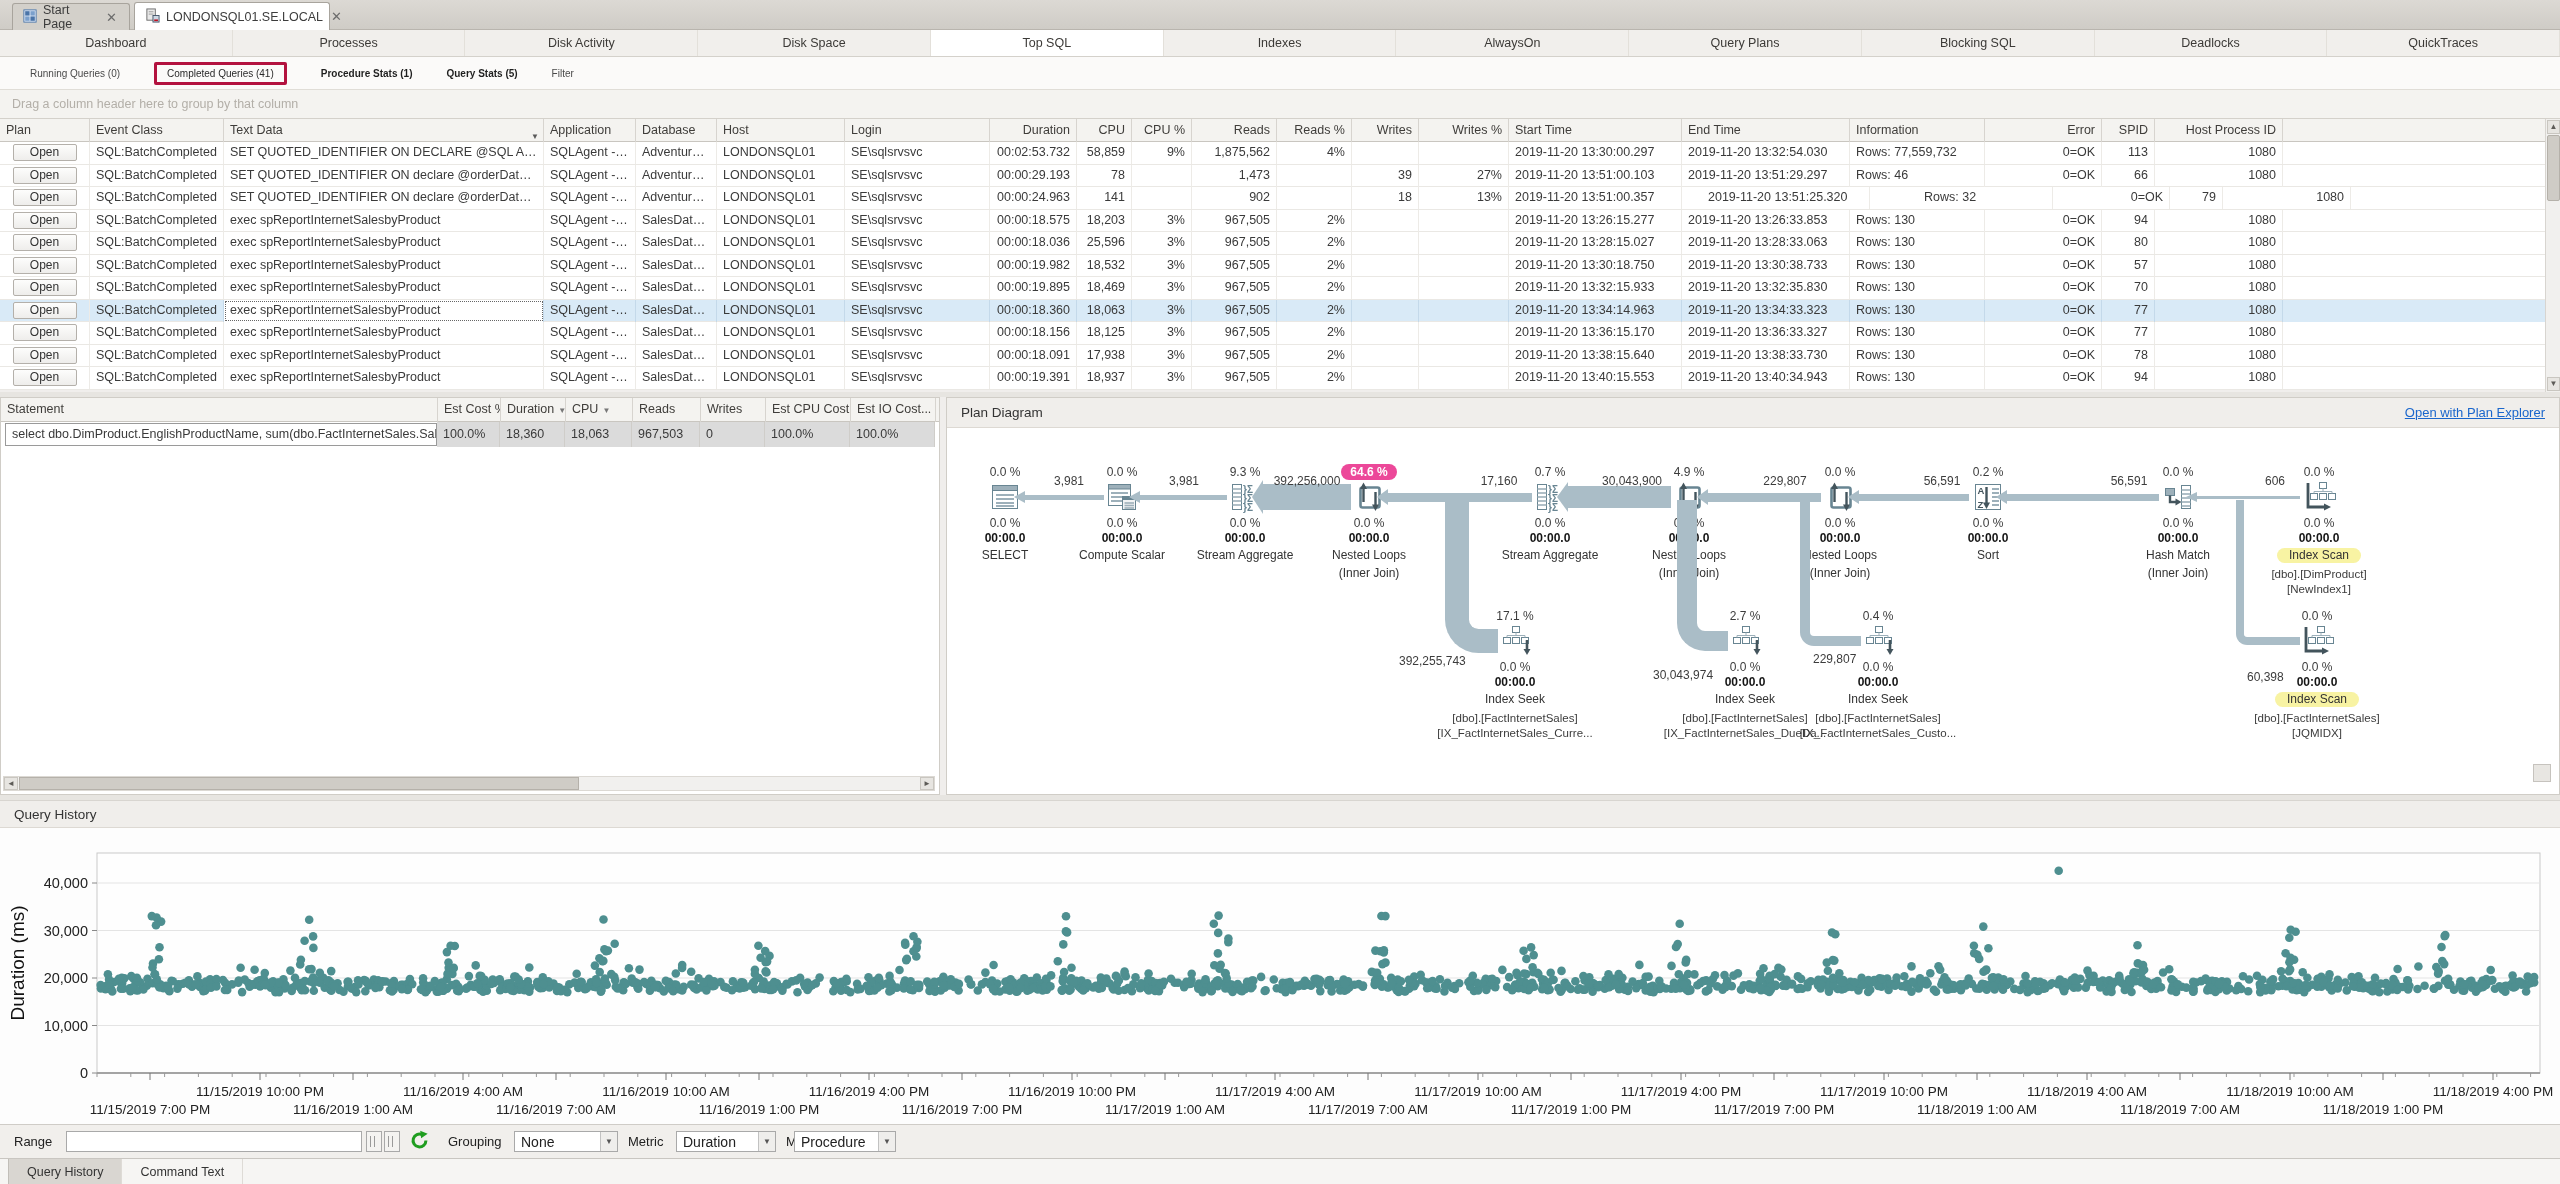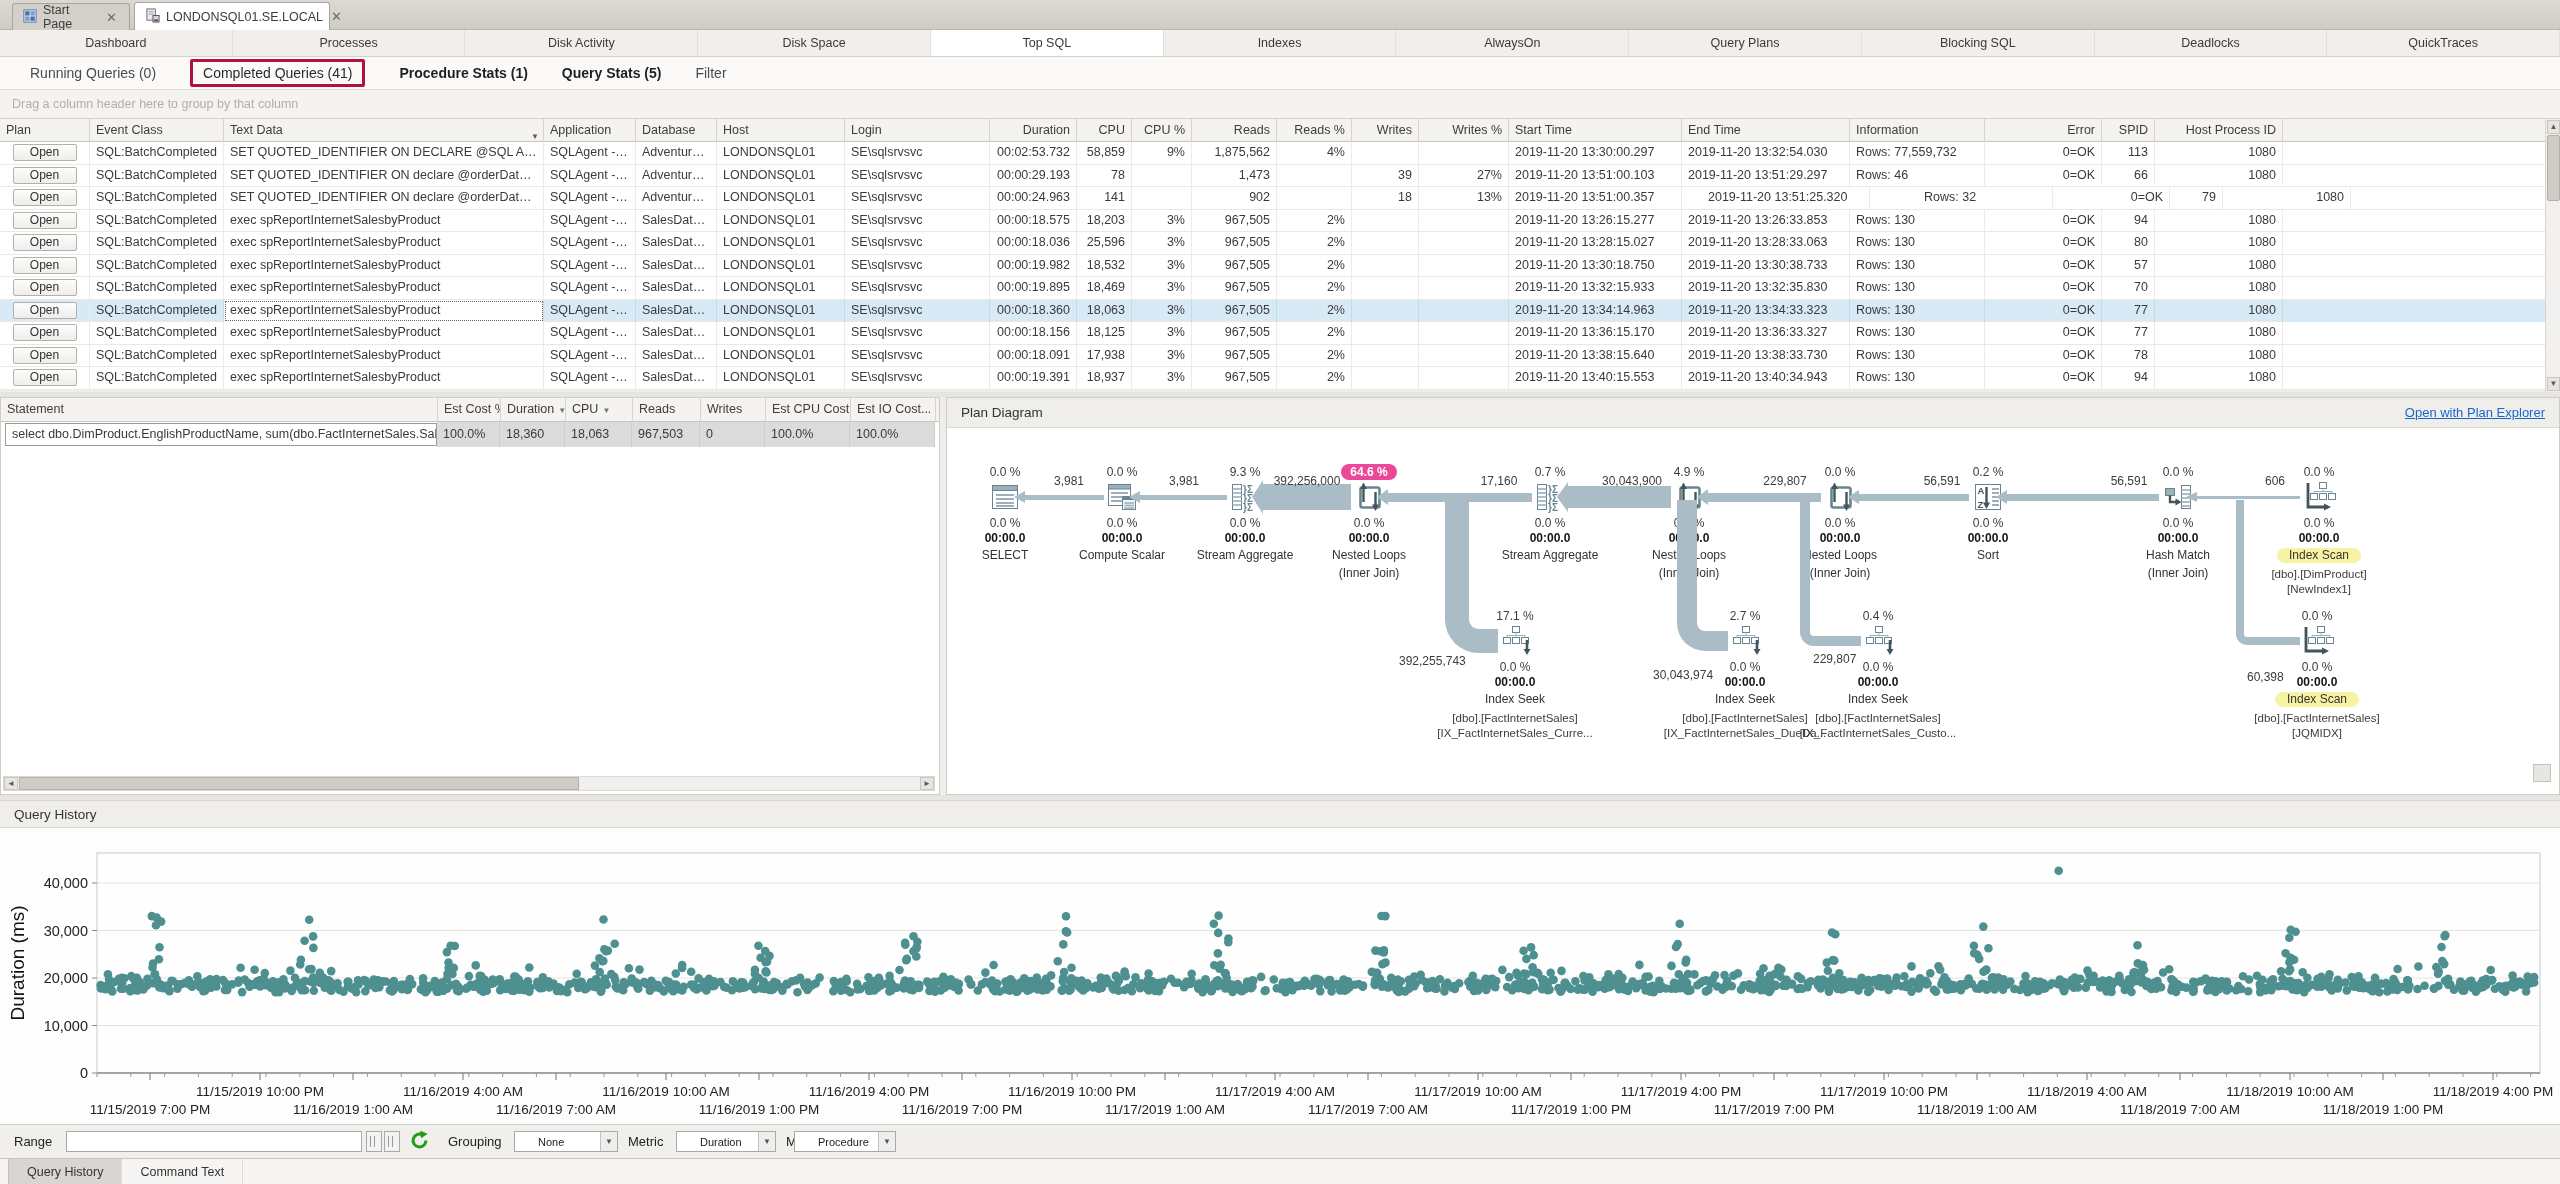--- a/index.html
+++ b/index.html
@@ -19,21 +19,21 @@
   .wtab.active { background:#ffffff; height:28px; top:2px; z-index:2; }
   .wtab .close { font-size:13px; color:#6b6b6b; padding:0 2px; }
 
   
   #main-tabs { left:0; top:30px; width:2560px; height:27px; display:flex; background:#f1efec; border-bottom:1px solid #d4d1cb; }
   .mtab { flex:1; display:flex; align-items:center; justify-content:center; font-size:12.5px; color:#3c3a37; border-right:1px solid #e3e0da; }
   .mtab.active { background:#ffffff; font-weight:normal; }
 
   
   #sub-tabs { left:0; top:57px; width:2560px; height:33px; background:#fbfaf9; border-bottom:1px solid #e0ddd7; display:flex; align-items:center; gap:34px; padding-left:30px; }
-  .stab { font-size:14px; color:#4a4a4a; }
+  .stab { font-size:10px; color:#4a4a4a; }
   .stab.bold { font-weight:bold; color:#1f1f1f; }
   .stab.hl { border:3px solid #b3123f; border-radius:2px; padding:3px 10px; color:#2a2a2a; }
 
   
   #groupby { left:0; top:90px; width:2560px; height:29px; background:#f4f3f0; border-bottom:1px solid #d4d1cb; display:flex; align-items:center; padding-left:12px; color:#b3afa8; font-size:12.5px; }
 
   
   #grid-header { left:0; top:119px; width:2545px; height:23px; display:flex; background:#f4f3f0; border-bottom:1px solid #c9c6c0; }
   .hcell { height:23px; line-height:22px; padding:0 6px; border-right:1px solid #d7d4cf; color:#3f3d3a; white-space:nowrap; overflow:hidden; position:relative; }
   .hcell .farrow { position:absolute; right:4px; top:7px; font-size:8px; color:#5a5a5a; }
@@ -90,21 +90,21 @@
   #qh-title { left:0; top:800px; width:2560px; height:28px; background:#f0eeeb; border-top:1px solid #d8d5d0; border-bottom:1px solid #ddd9d3; display:flex; align-items:center; padding-left:14px; font-size:13.5px; color:#333; }
   #qh-chart { left:0; top:828px; width:2560px; height:296px; background:#fdfdfd; }
 
   
   #controls { left:0; top:1124px; width:2560px; height:34px; background:#f1efec; border-top:1px solid #cfccc7; }
   .ctl-label { position:absolute; top:9px; font-size:13px; color:#222; }
   #range-box { position:absolute; left:66px; top:6px; width:296px; height:21px; background:#fff; border:1px solid #a9a9a9; }
   .grip { position:absolute; top:6px; width:16px; height:21px; border:1px solid #a9a9a9; background:#f4f3f1 repeating-linear-gradient(90deg,#9a9a9a 0 1px,transparent 1px 4px) center/8px 11px no-repeat; }
   #refresh-btn { position:absolute; left:406px; top:4px; width:26px; height:25px; border:none; background:transparent; }
   .combo { position:absolute; top:6px; height:21px; background:#fff; border:1px solid #a9a9a9; display:flex; align-items:center; }
-  .combo .val { flex:1; padding:0 23px; font-size:11px; color:#222; white-space:nowrap; overflow:hidden; }
+  .combo .val { flex:1; padding:0 6px; font-size:14px; color:#222; white-space:nowrap; overflow:hidden; }
   .combo .btn { width:17px; height:100%; border-left:1px solid #c2c2c2; background:#efeeec; color:#555; font-size:8px; display:flex; align-items:center; justify-content:center; }
 
   
   #bottom-tabs { left:0; top:1158px; width:2560px; height:26px; background:#f6f5f3; border-top:1px solid #c9c6c1; display:flex; align-items:stretch; padding-left:8px; }
   .btab { display:flex; align-items:center; padding:0 18px; font-size:12.5px; color:#333; border-right:1px solid #dedbd6; }
   .btab.active { background:#d9d6d1; border-left:1px solid #c1beb8; }
 </style>
 </head>
 <body>
 

